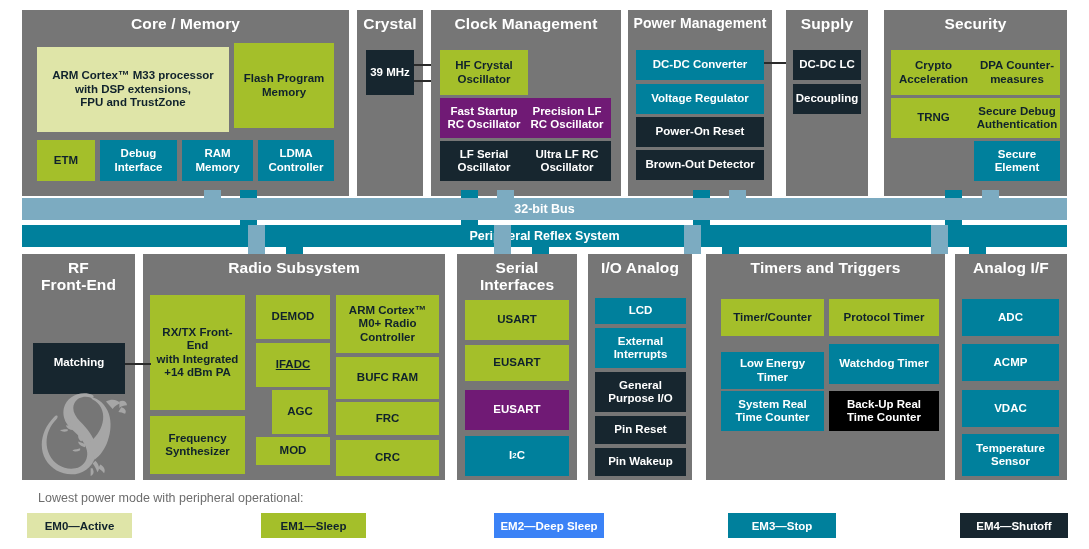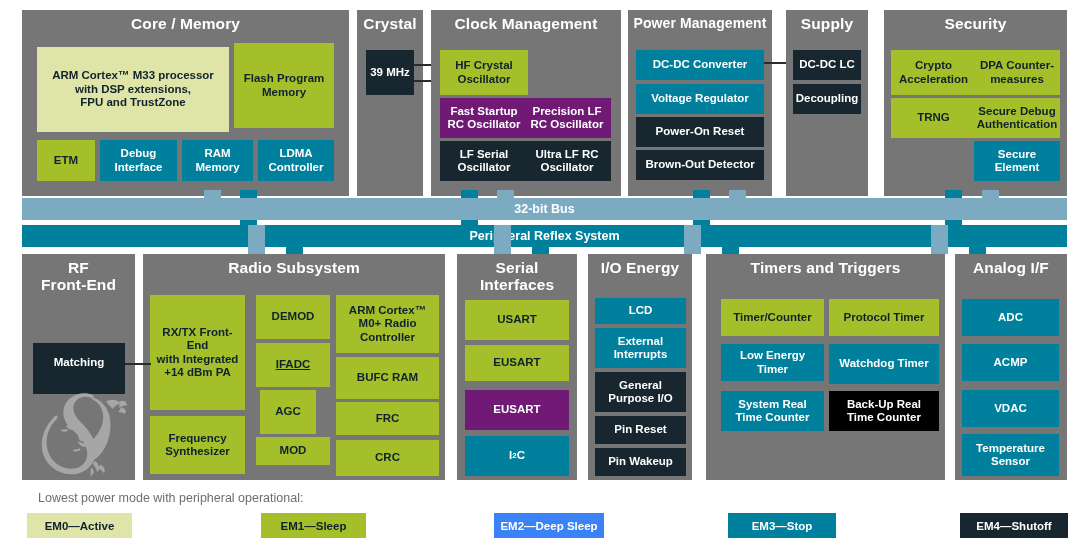--- a/index.html
+++ b/index.html
@@ -243,57 +243,57 @@
   <div class="panel" style="left:143px; top:254px; width:302px; height:226px;">
     <div class="panel-title">Radio Subsystem</div>
   </div>
   <div class="blk em1" style="left:150px; top:295px; width:95px; height:115px;">RX/TX Front-End
 with Integrated
 +14 dBm PA</div>
   <div class="blk em1" style="left:150px; top:416px; width:95px; height:58px;">Frequency
 Synthesizer</div>
   <div class="blk em1" style="left:256px; top:295px; width:74px; height:44px;">DEMOD</div>
   <div class="blk em1" style="left:256px; top:343px; width:74px; height:44px;text-decoration:underline;">IFADC</div>
-  <div class="blk em1" style="left:260px; top:390px; width:56px; height:44px;">AGC</div>
+  <div class="blk em1" style="left:272px; top:390px; width:56px; height:44px;">AGC</div>
   <div class="blk em1" style="left:256px; top:437px; width:74px; height:28px;">MOD</div>
   <div class="blk em1" style="left:336px; top:295px; width:103px; height:58px;">ARM Cortex™
 M0+ Radio
 Controller</div>
   <div class="blk em1" style="left:336px; top:357px; width:103px; height:42px;">BUFC RAM</div>
   <div class="blk em1" style="left:336px; top:402px; width:103px; height:33px;">FRC</div>
   <div class="blk em1" style="left:336px; top:440px; width:103px; height:36px;">CRC</div>
 
   <div class="wire" style="left:125px; top:363px; width:26px; height:2px;"></div>
 
   <div class="panel" style="left:457px; top:254px; width:120px; height:226px;">
     <div class="panel-title">Serial
 Interfaces</div>
   </div>
   <div class="blk em1" style="left:465px; top:300px; width:104px; height:40px;">USART</div>
   <div class="blk em1" style="left:465px; top:345px; width:104px; height:36px;">EUSART</div>
   <div class="blk em2" style="left:465px; top:390px; width:104px; height:40px;">EUSART</div>
   <div class="blk em3" style="left:465px; top:436px; width:104px; height:40px;">I<sup>2</sup>C</div>
 
   <div class="panel" style="left:588px; top:254px; width:104px; height:226px;">
-    <div class="panel-title">I/O Energy</div>
+    <div class="panel-title">I/O Analog</div>
   </div>
   <div class="blk em3" style="left:595px; top:298px; width:91px; height:26px;">LCD</div>
   <div class="blk em3" style="left:595px; top:328px; width:91px; height:40px;">External
 Interrupts</div>
   <div class="blk em4" style="left:595px; top:372px; width:91px; height:40px;">General
 Purpose I/O</div>
   <div class="blk em4" style="left:595px; top:416px; width:91px; height:28px;">Pin Reset</div>
   <div class="blk em4" style="left:595px; top:448px; width:91px; height:28px;">Pin Wakeup</div>
 
   <div class="panel" style="left:706px; top:254px; width:239px; height:226px;">
     <div class="panel-title">Timers and Triggers</div>
   </div>
   <div class="blk em1" style="left:721px; top:299px; width:103px; height:37px;">Timer/Counter</div>
   <div class="blk em1" style="left:829px; top:299px; width:110px; height:37px;">Protocol Timer</div>
-  <div class="blk em3" style="left:721px; top:344px; width:103px; height:37px;">Low Energy
+  <div class="blk em3" style="left:721px; top:352px; width:103px; height:37px;">Low Energy
 Timer</div>
   <div class="blk em3" style="left:829px; top:344px; width:110px; height:40px;">Watchdog Timer</div>
   <div class="blk em3" style="left:721px; top:391px; width:103px; height:40px;">System Real
 Time Counter</div>
   <div class="blk emblack" style="left:829px; top:391px; width:110px; height:40px;">Back-Up Real
 Time Counter</div>
 
   <div class="panel" style="left:955px; top:254px; width:112px; height:226px;">
     <div class="panel-title">Analog I/F</div>
   </div>

